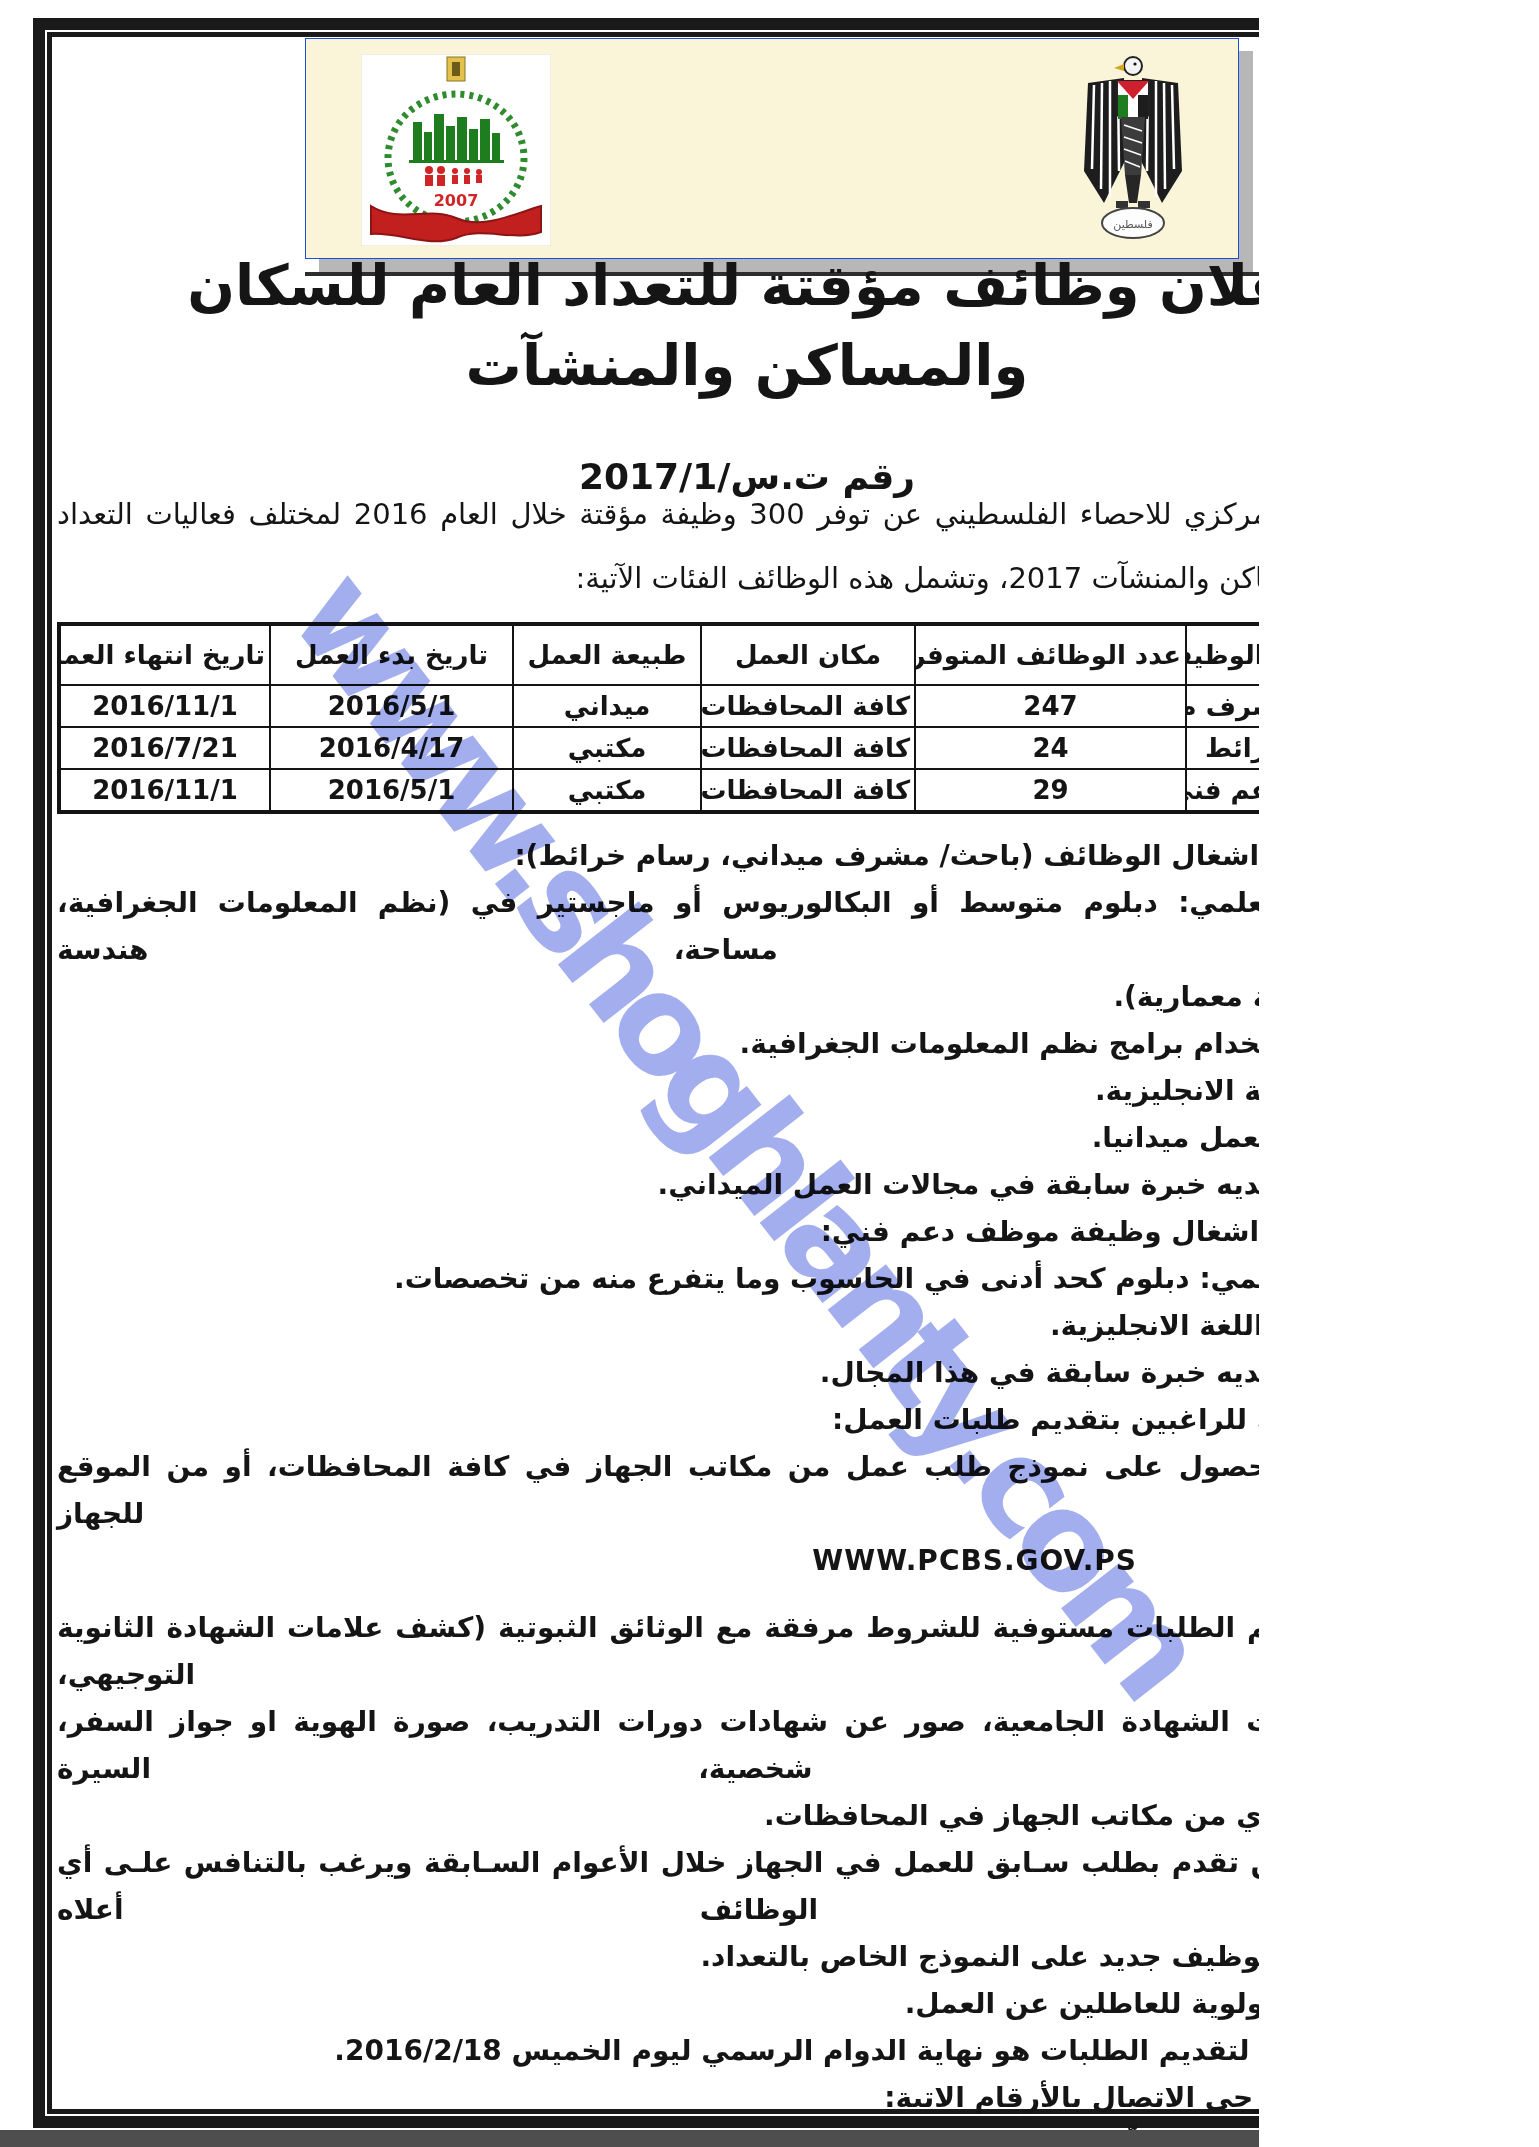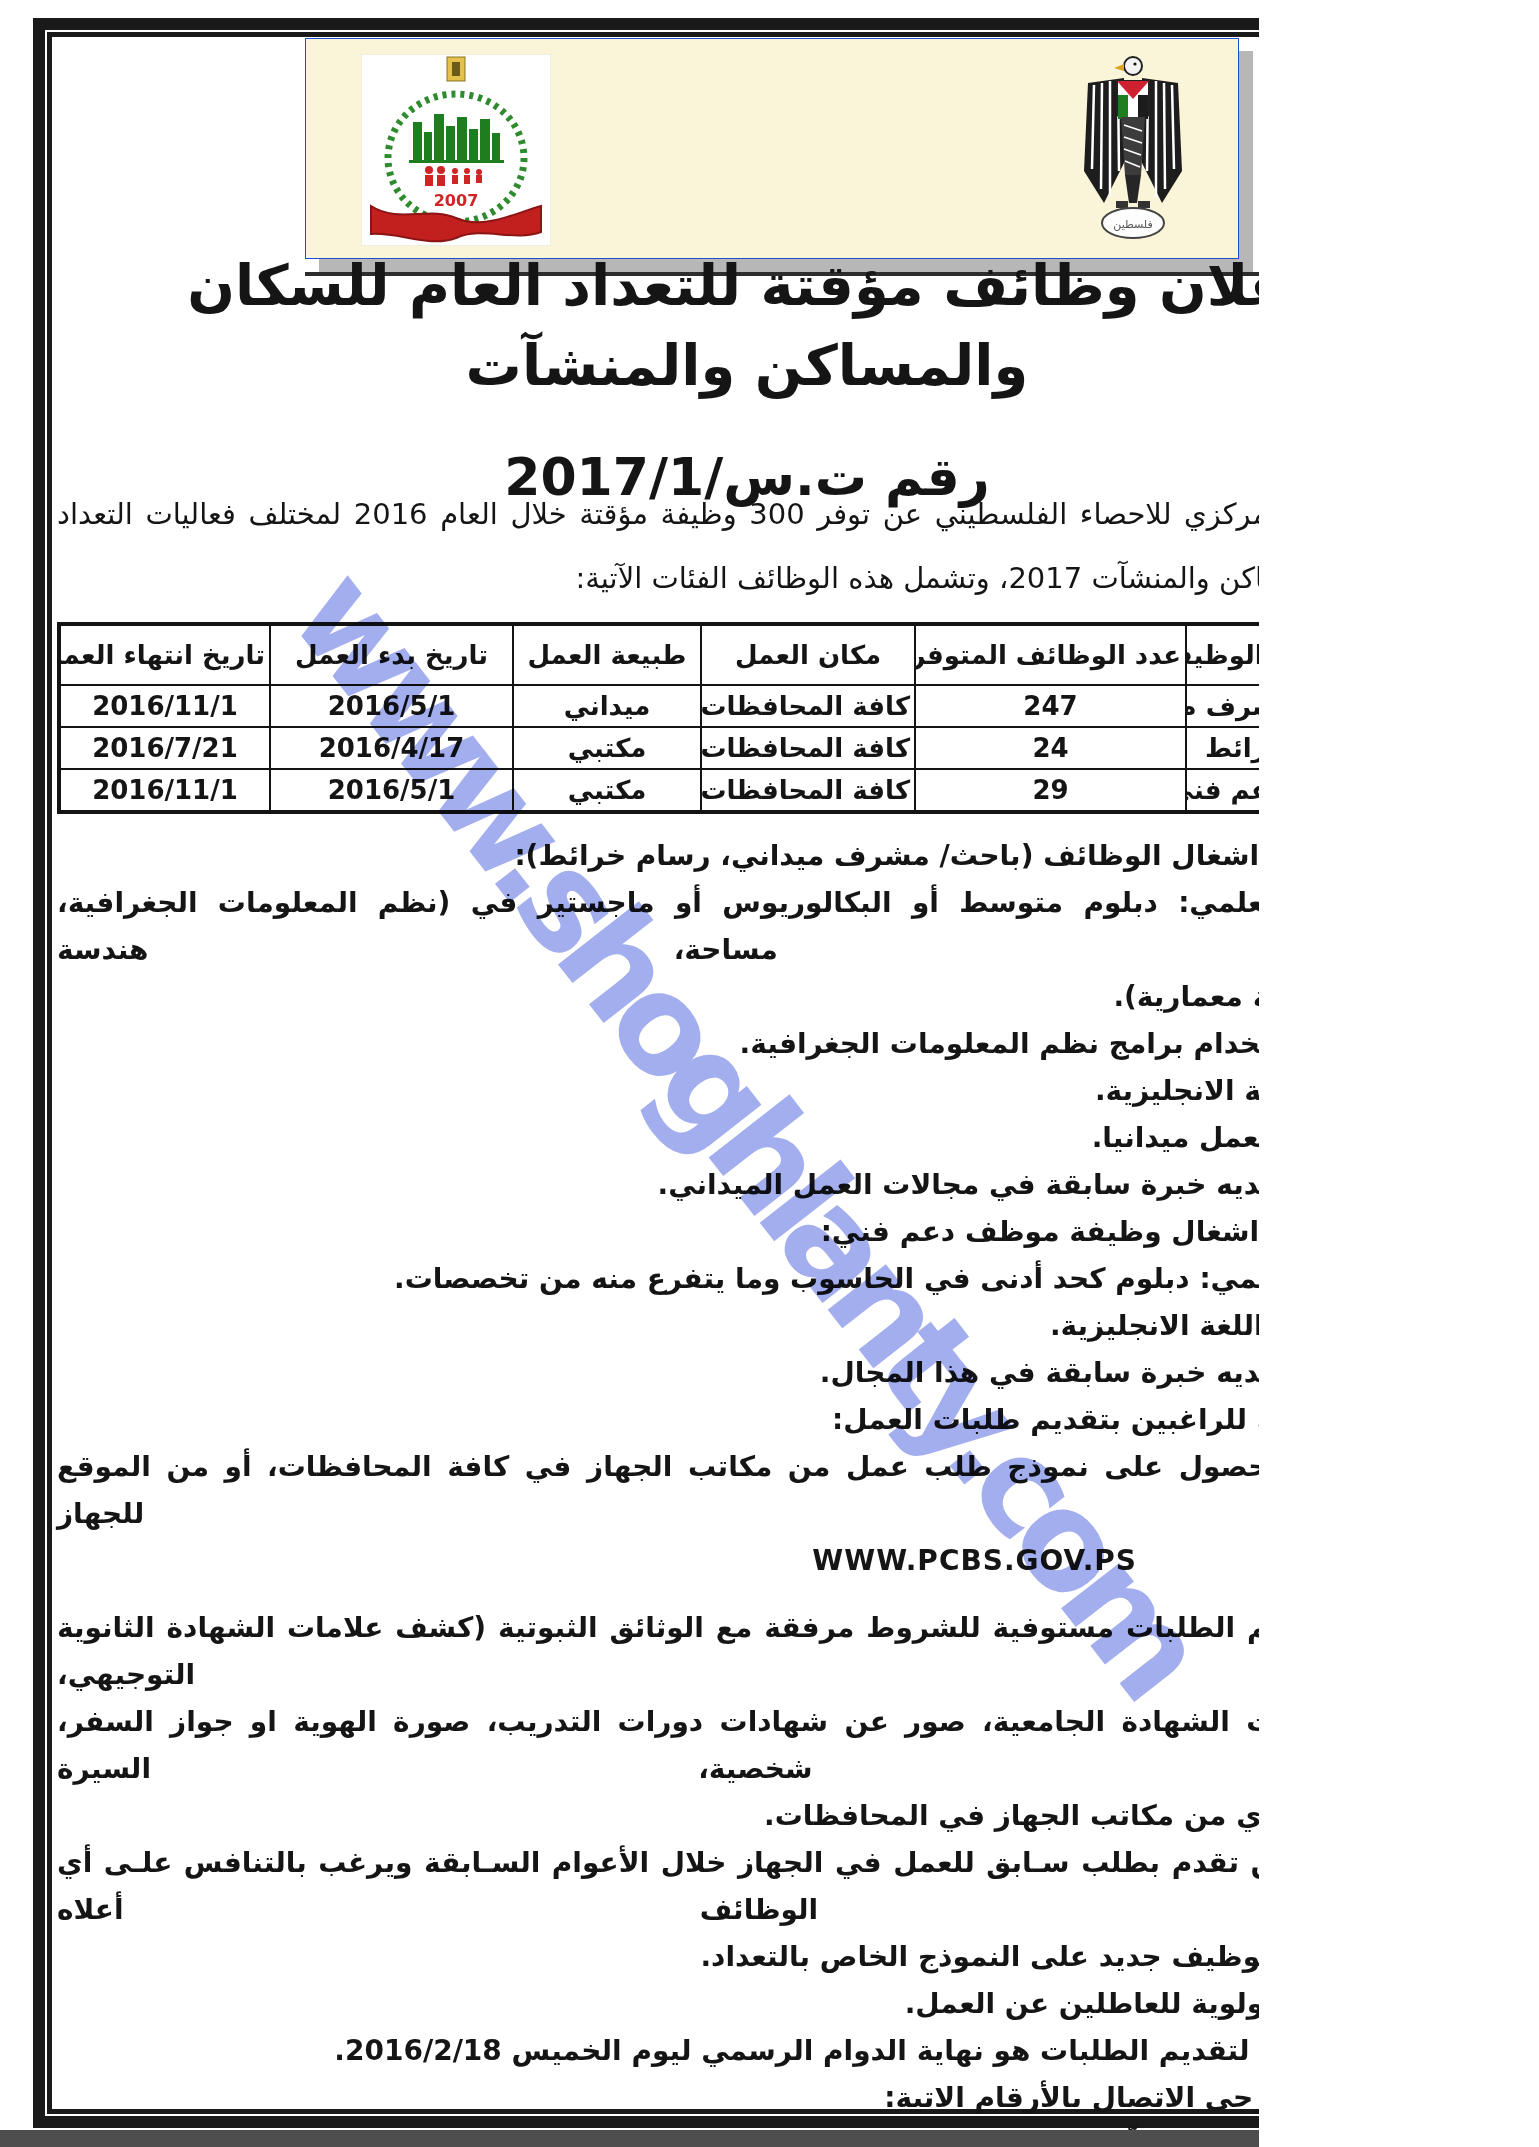--- a/index.html
+++ b/index.html
@@ -19,21 +19,21 @@
           background:#faf4d8;border:1px solid #1d4ed8;
           box-shadow:14px 13px 0 #b7b7b7;}
   .banner-underline{position:absolute;left:305px;top:272px;width:960px;height:4px;background:#2d2d2d;}
 
   .census-logo{position:absolute;left:55px;top:15px;}
   .eagle-logo{position:absolute;left:766px;top:12px;}
 
   
   .title-wrap{position:absolute;left:52px;top:246px;width:1390px;text-align:center;direction:rtl;}
   .title-1{font-size:56px;font-weight:bold;line-height:80px;letter-spacing:-1px;}
-  .title-2{font-size:52px;font-weight:bold;line-height:78px;margin-top:32px;}
+  .title-2{font-size:36px;font-weight:bold;line-height:78px;margin-top:32px;}
 
   
   .lines{position:absolute;direction:rtl;}
   .intro-lines{left:57px;top:498px;width:1380px;font-size:29px;font-weight:normal;line-height:32px;}
   .req-lines{left:57px;top:832px;width:1380px;font-size:28px;font-weight:bold;line-height:47px;}
   .line{direction:rtl;text-align:right;}
   .line.justify{text-align:justify;text-align-last:justify;}
   .line.center{text-align:right;}
   .line.url{direction:ltr;text-align:right;padding-right:300px;letter-spacing:1px;}
   .line.gap-top{margin-top:20px;}

